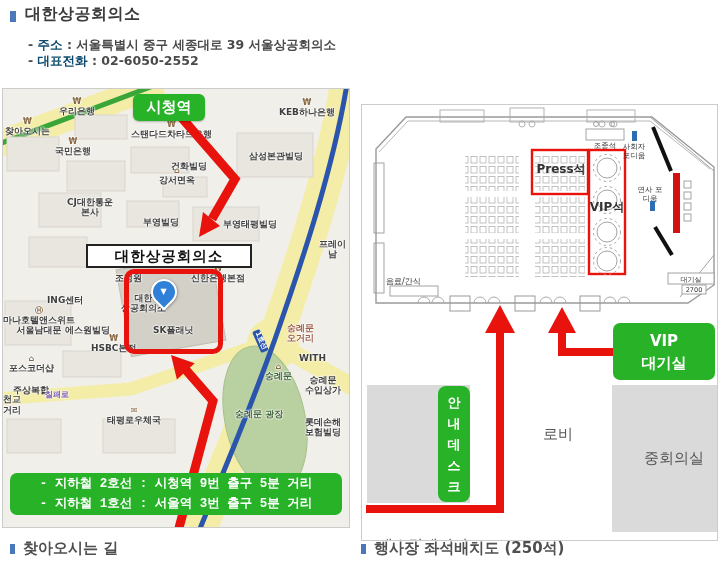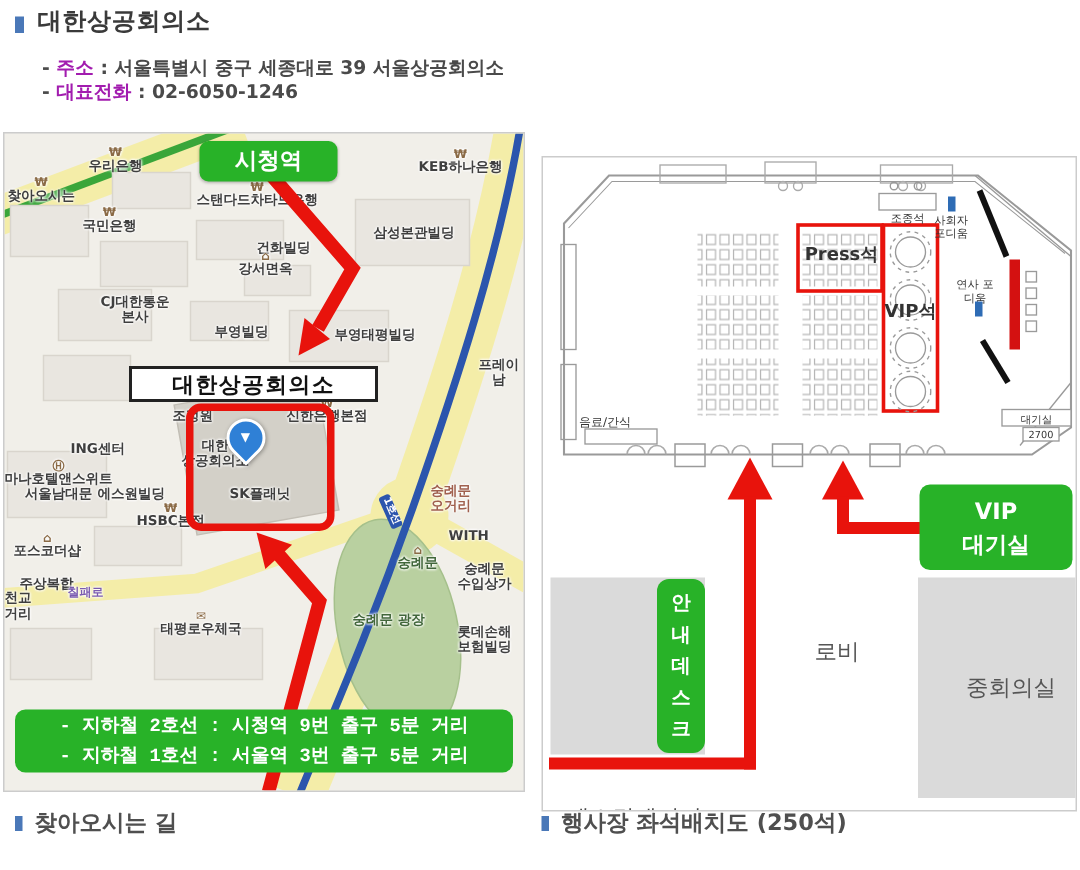--- a/index.html
+++ b/index.html
@@ -4,21 +4,21 @@
 <style>
   html,body{margin:0;padding:0;background:#fff;}
   .page{position:relative;width:720px;height:580px;background:#fff;overflow:hidden;
         font-family:"DejaVu Sans",sans-serif;color:#3c3c3c;}
   
   .hdr{position:absolute;left:0;top:0;width:720px;height:86px;}
   .sq-bullet{position:absolute;width:6px;height:11px;background:#4a78b8;}
   .hdr .sq-bullet{left:10px;top:11px;}
   .hdr-title{position:absolute;left:25px;top:4px;font-size:16px;font-weight:bold;color:#3a3a3a;letter-spacing:.5px;}
   .addr-line{position:absolute;left:28px;font-size:12.5px;font-weight:bold;color:#4a4a4a;white-space:nowrap;}
-  .addr-line .lbl{color:#a21caf;}
+  .addr-line .lbl{color:#0c4a6e;}
   
   .panel{position:absolute;border:1px solid #ccc;box-sizing:border-box;overflow:hidden;background:#f1efe9;}
   #map-panel{left:2px;top:88px;width:348px;height:440px;}
   #seat-panel{left:361px;top:104px;width:357px;height:437px;background:#fff;}
   .layer{position:absolute;left:0;top:0;}
   
   .mlabel{position:absolute;font-size:9px;line-height:1.12;font-weight:600;color:#3f3f3f;
           text-align:center;white-space:pre-line;
           text-shadow:0 0 2px #fff,0 0 2px #fff,0 0 2px #fff;z-index:4;}
   .micon{font-size:8px;line-height:8px;color:#8a6a45;}
@@ -30,21 +30,21 @@
   
   .kcci-box{position:absolute;left:83px;top:155px;width:162px;height:20px;background:#fff;
             border:2px solid #222;z-index:7;display:flex;align-items:center;justify-content:center;
             font-size:14.5px;font-weight:bold;color:#111;letter-spacing:1px;}
   .hl-box{position:absolute;left:121px;top:180px;width:89px;height:75px;border:5px solid #e8130c;
           border-radius:10px;z-index:6;}
   .pin{position:absolute;left:148px;top:190px;width:22px;height:22px;background:#2f80d6;
        border:2px solid #fff;border-radius:50% 50% 50% 0;transform:rotate(-45deg);
        box-shadow:0 1px 3px rgba(0,0,0,.35);z-index:8;}
   .pin span{display:block;transform:rotate(45deg);color:#fff;font-size:8px;line-height:21px;text-align:center;}
-  .station-badge{position:absolute;left:130px;top:5px;width:92px;height:27px;background:#28b228;
+  .station-badge{position:absolute;left:130px;top:5px;width:72px;height:27px;background:#28b228;
        border-radius:6px;color:#fff;font-size:15px;font-weight:bold;display:flex;align-items:center;
        justify-content:center;z-index:9;box-shadow:0 1px 2px rgba(0,0,0,.25);}
   .subway-banner{position:absolute;left:7px;top:384px;width:332px;height:42px;background:#28b228;
        border-radius:7px;z-index:9;display:flex;flex-direction:column;align-items:center;
        justify-content:center;gap:1px;}
   .subway-banner div{color:#fff;font-size:12.5px;font-weight:bold;line-height:19px;white-space:nowrap;font-family:Liberation Mono, monospace;}
   
   .fp-label{position:absolute;color:#333;z-index:4;text-align:center;}
   .fp-control{left:222px;top:36px;width:42px;font-size:7.5px;}
   .fp-press{left:172px;top:56px;width:54px;font-size:12px;font-weight:bold;}
@@ -83,21 +83,21 @@
     <div class="sq-bullet"></div>
     <div class="hdr-title">대한상공회의소</div>
     <div class="addr-line" style="top:37px;">
       <span>-</span>
       <span class="lbl">주소</span>
       <span>: 서울특별시 중구 세종대로 39 서울상공회의소</span>
     </div>
     <div class="addr-line" style="top:53px;">
       <span>-</span>
       <span class="lbl">대표전화</span>
-      <span>: 02-6050-1246</span>
+      <span>: 02-6050-2552</span>
     </div>
   </div>
 
   <div class="panel" id="map-panel">
 
     <svg class="layer" width="346" height="438" viewBox="0 0 346 438">
 
       <g>
         <path d="M-12,58 L158,-6" stroke="#f4eda8" stroke-width="26" fill="none"></path>
         <path d="M344,-5 C330,80 300,170 272,250 C240,340 215,395 196,442" stroke="#f4eda8" stroke-width="34" fill="none"></path>

